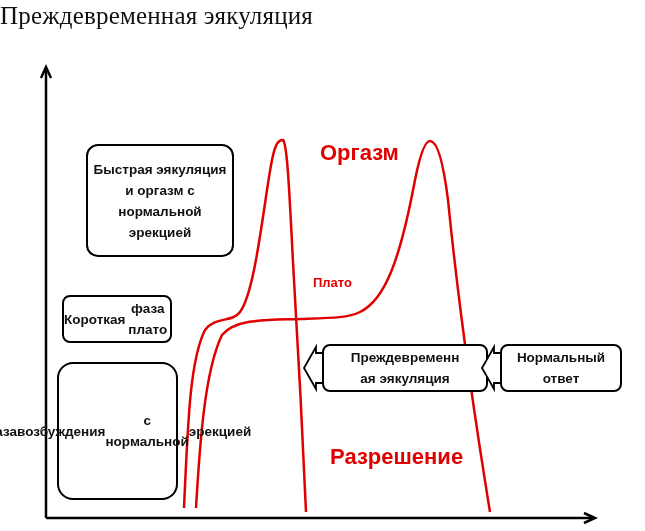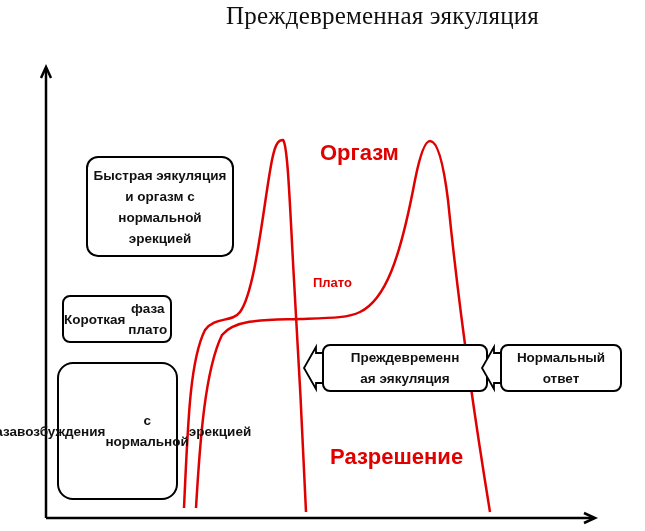--- a/index.html
+++ b/index.html
@@ -1,18 +1,18 @@
 <!DOCTYPE html>
 <html><head>
 <meta charset="utf-8">
 <style>
   html, body { margin: 0; padding: 0; background: #ffffff; }
   body { width: 645px; height: 531px; position: relative; overflow: hidden; font-family: "Liberation Sans", sans-serif; }
   .title {
-    position: absolute; left: 0; top: 2px; width: 539px; text-align: right;
+    position: absolute; left: 0; top: 2px; width: 539px; text-align: left;
     font-family: "Liberation Serif", serif; font-size: 25px; color: #111; letter-spacing: 0.2px;
   }
   svg.canvas { position: absolute; left: 0; top: 0; }
   .box {
     position: absolute; border: 2px solid #000; border-radius: 12px; background: #fff;
     display: flex; align-items: center; justify-content: center; text-align: center;
     font-family: "Liberation Sans", sans-serif; font-weight: bold; font-size: 13.5px; line-height: 21px; color: #111;
     box-sizing: border-box;
   }
   .box span { display: block; }
@@ -59,21 +59,21 @@
            C 385 300, 400 260, 415 180
            C 420 155, 425 141, 430 141
            C 437 141, 443 160, 448 200
            C 458 300, 475 420, 490 512" fill="none" stroke="#e00000" stroke-width="2.5"></path>
 </svg>
 
 <div class="red-label" style="left:320px; top:140px; font-size:22px;">Оргазм</div>
 <div class="red-label" style="left:313px; top:275px; font-size:13px;">Плато</div>
 <div class="red-label" style="left:330px; top:444px; font-size:22px;">Разрешение</div>
 
-<div class="box" style="left:86px; top:156px; width:148px; height:101px; flex-direction:column;">
+<div class="box" style="left:86px; top:144px; width:148px; height:113px; flex-direction:column;">
   <span>Быстрая эякуляция</span>
   <span>и оргазм с</span>
   <span>нормальной</span>
   <span>эрекцией</span>
 </div>
 
 <div class="box" style="left:62px; top:295px; width:110px; height:48px; flex-direction:row; border-radius:8px;">
   <span>Короткая</span>
   <span>фаза плато</span>
 </div>

